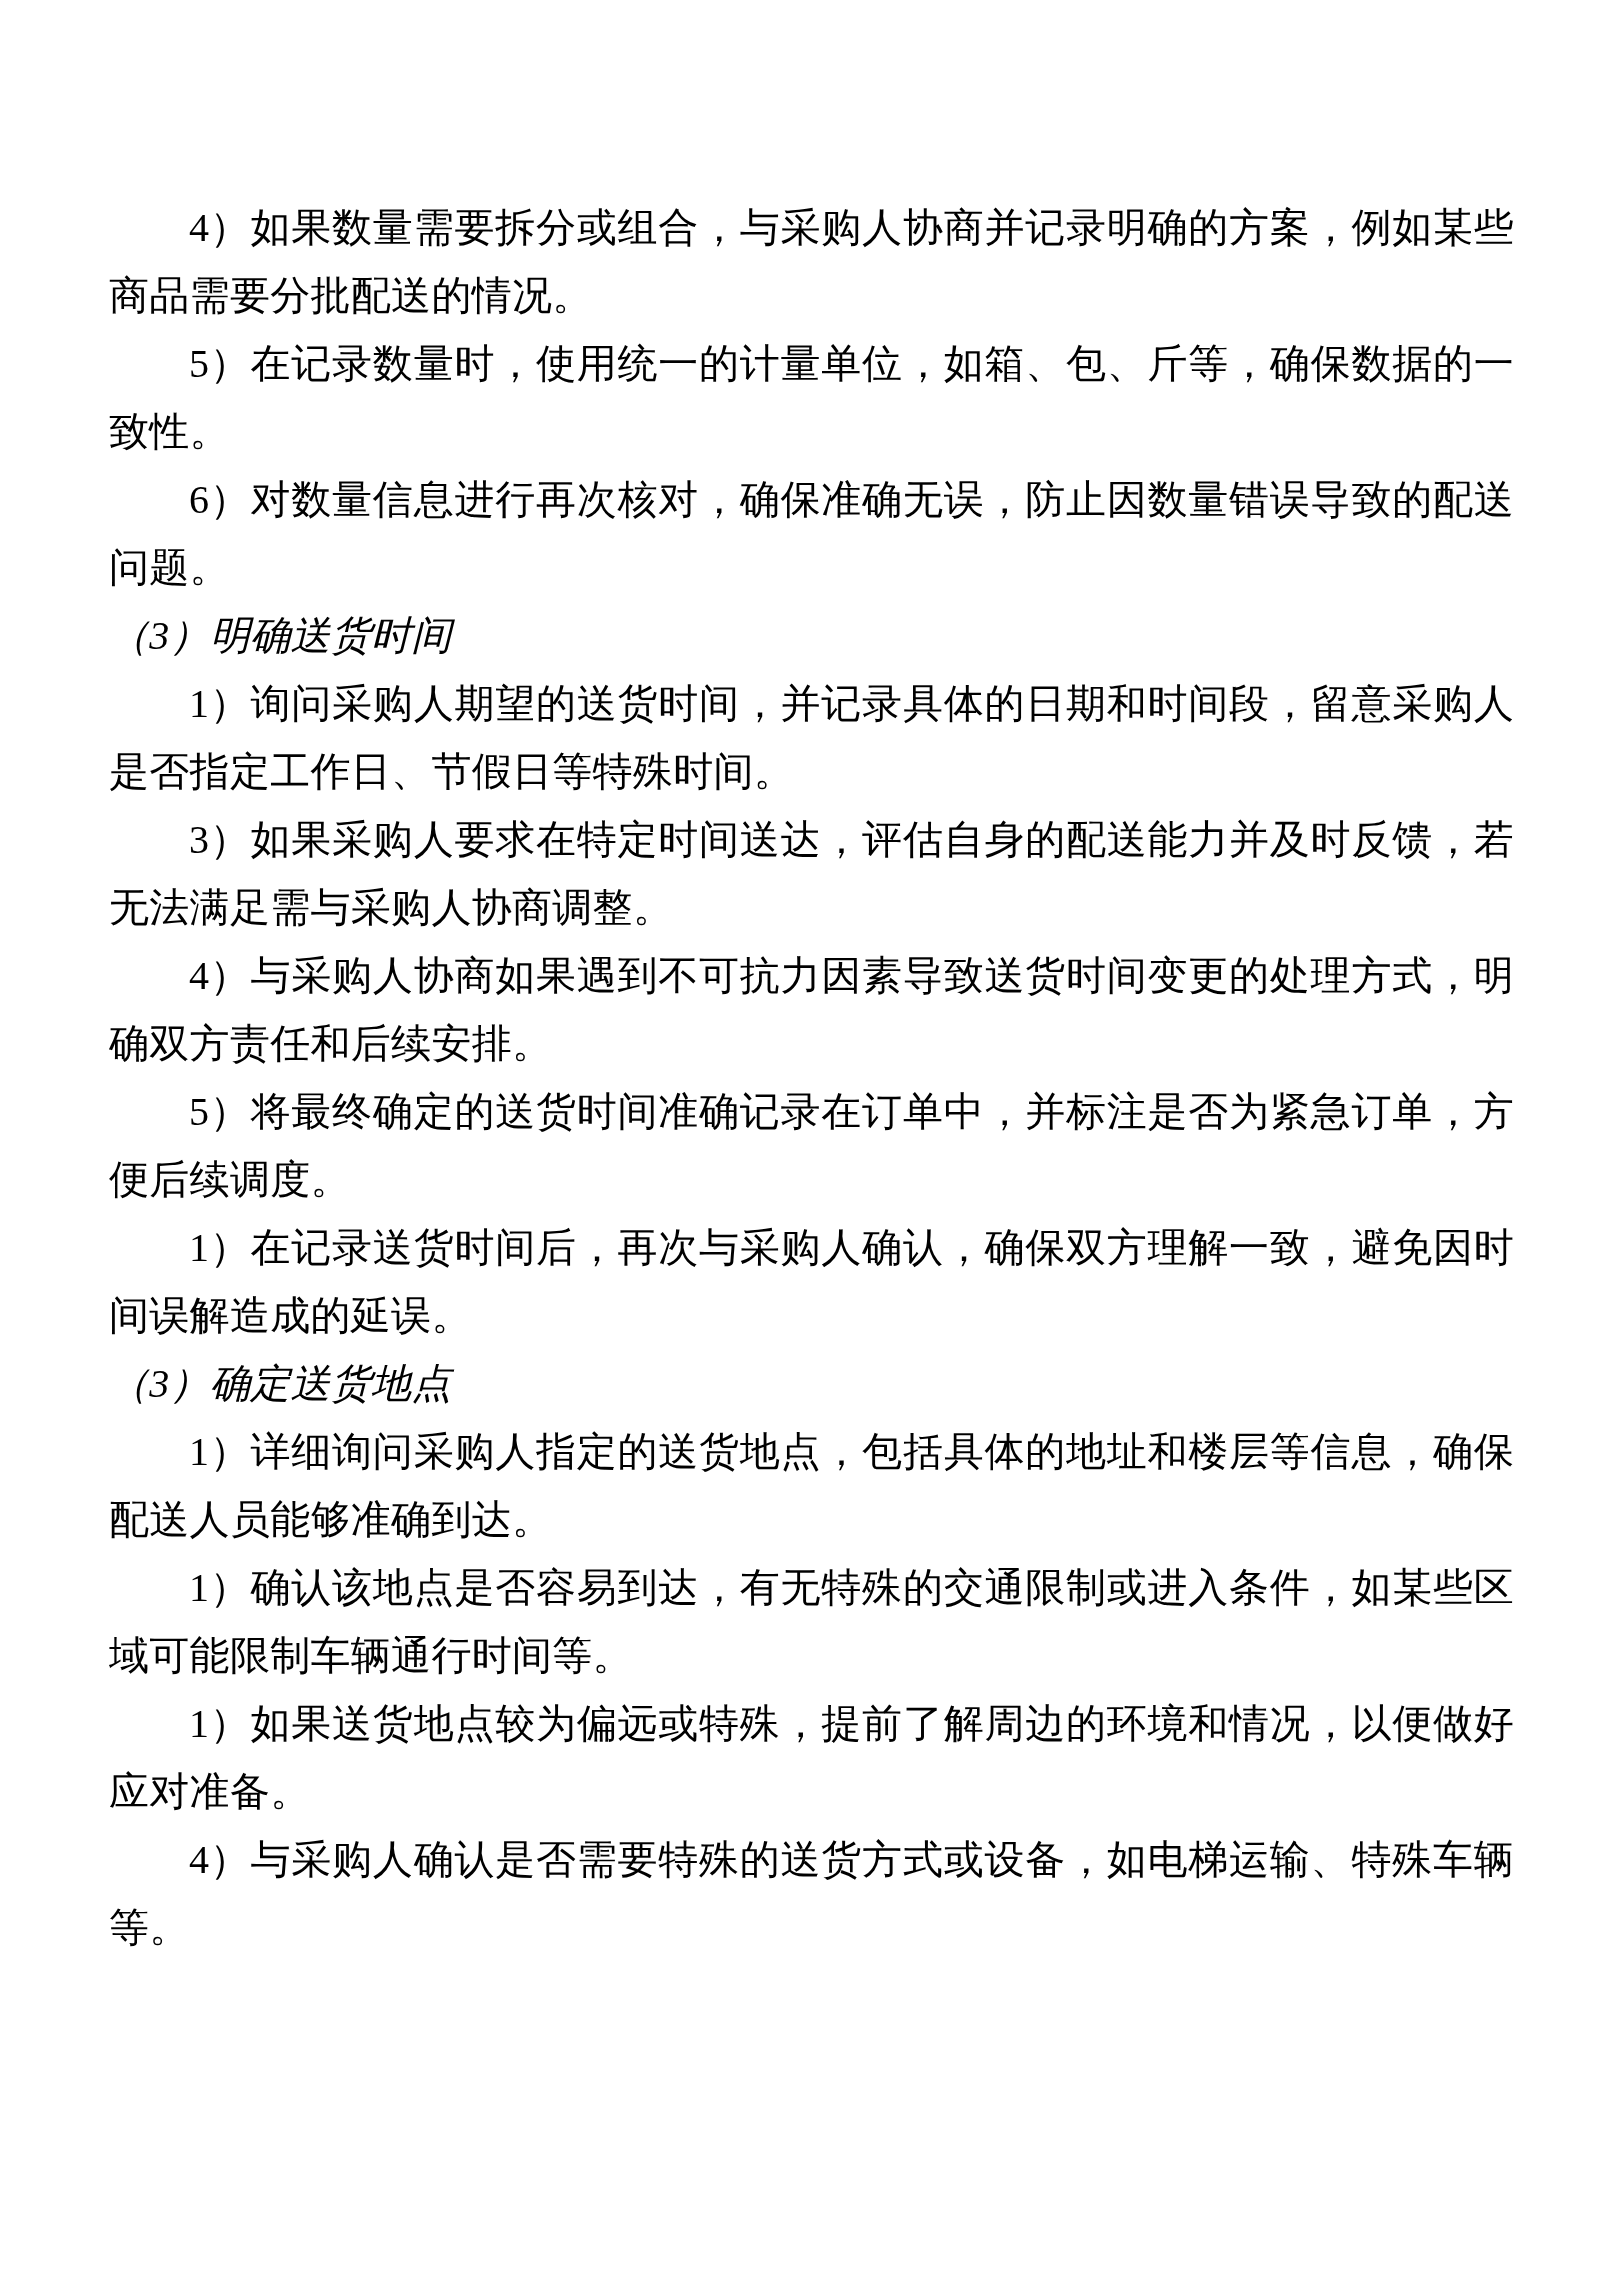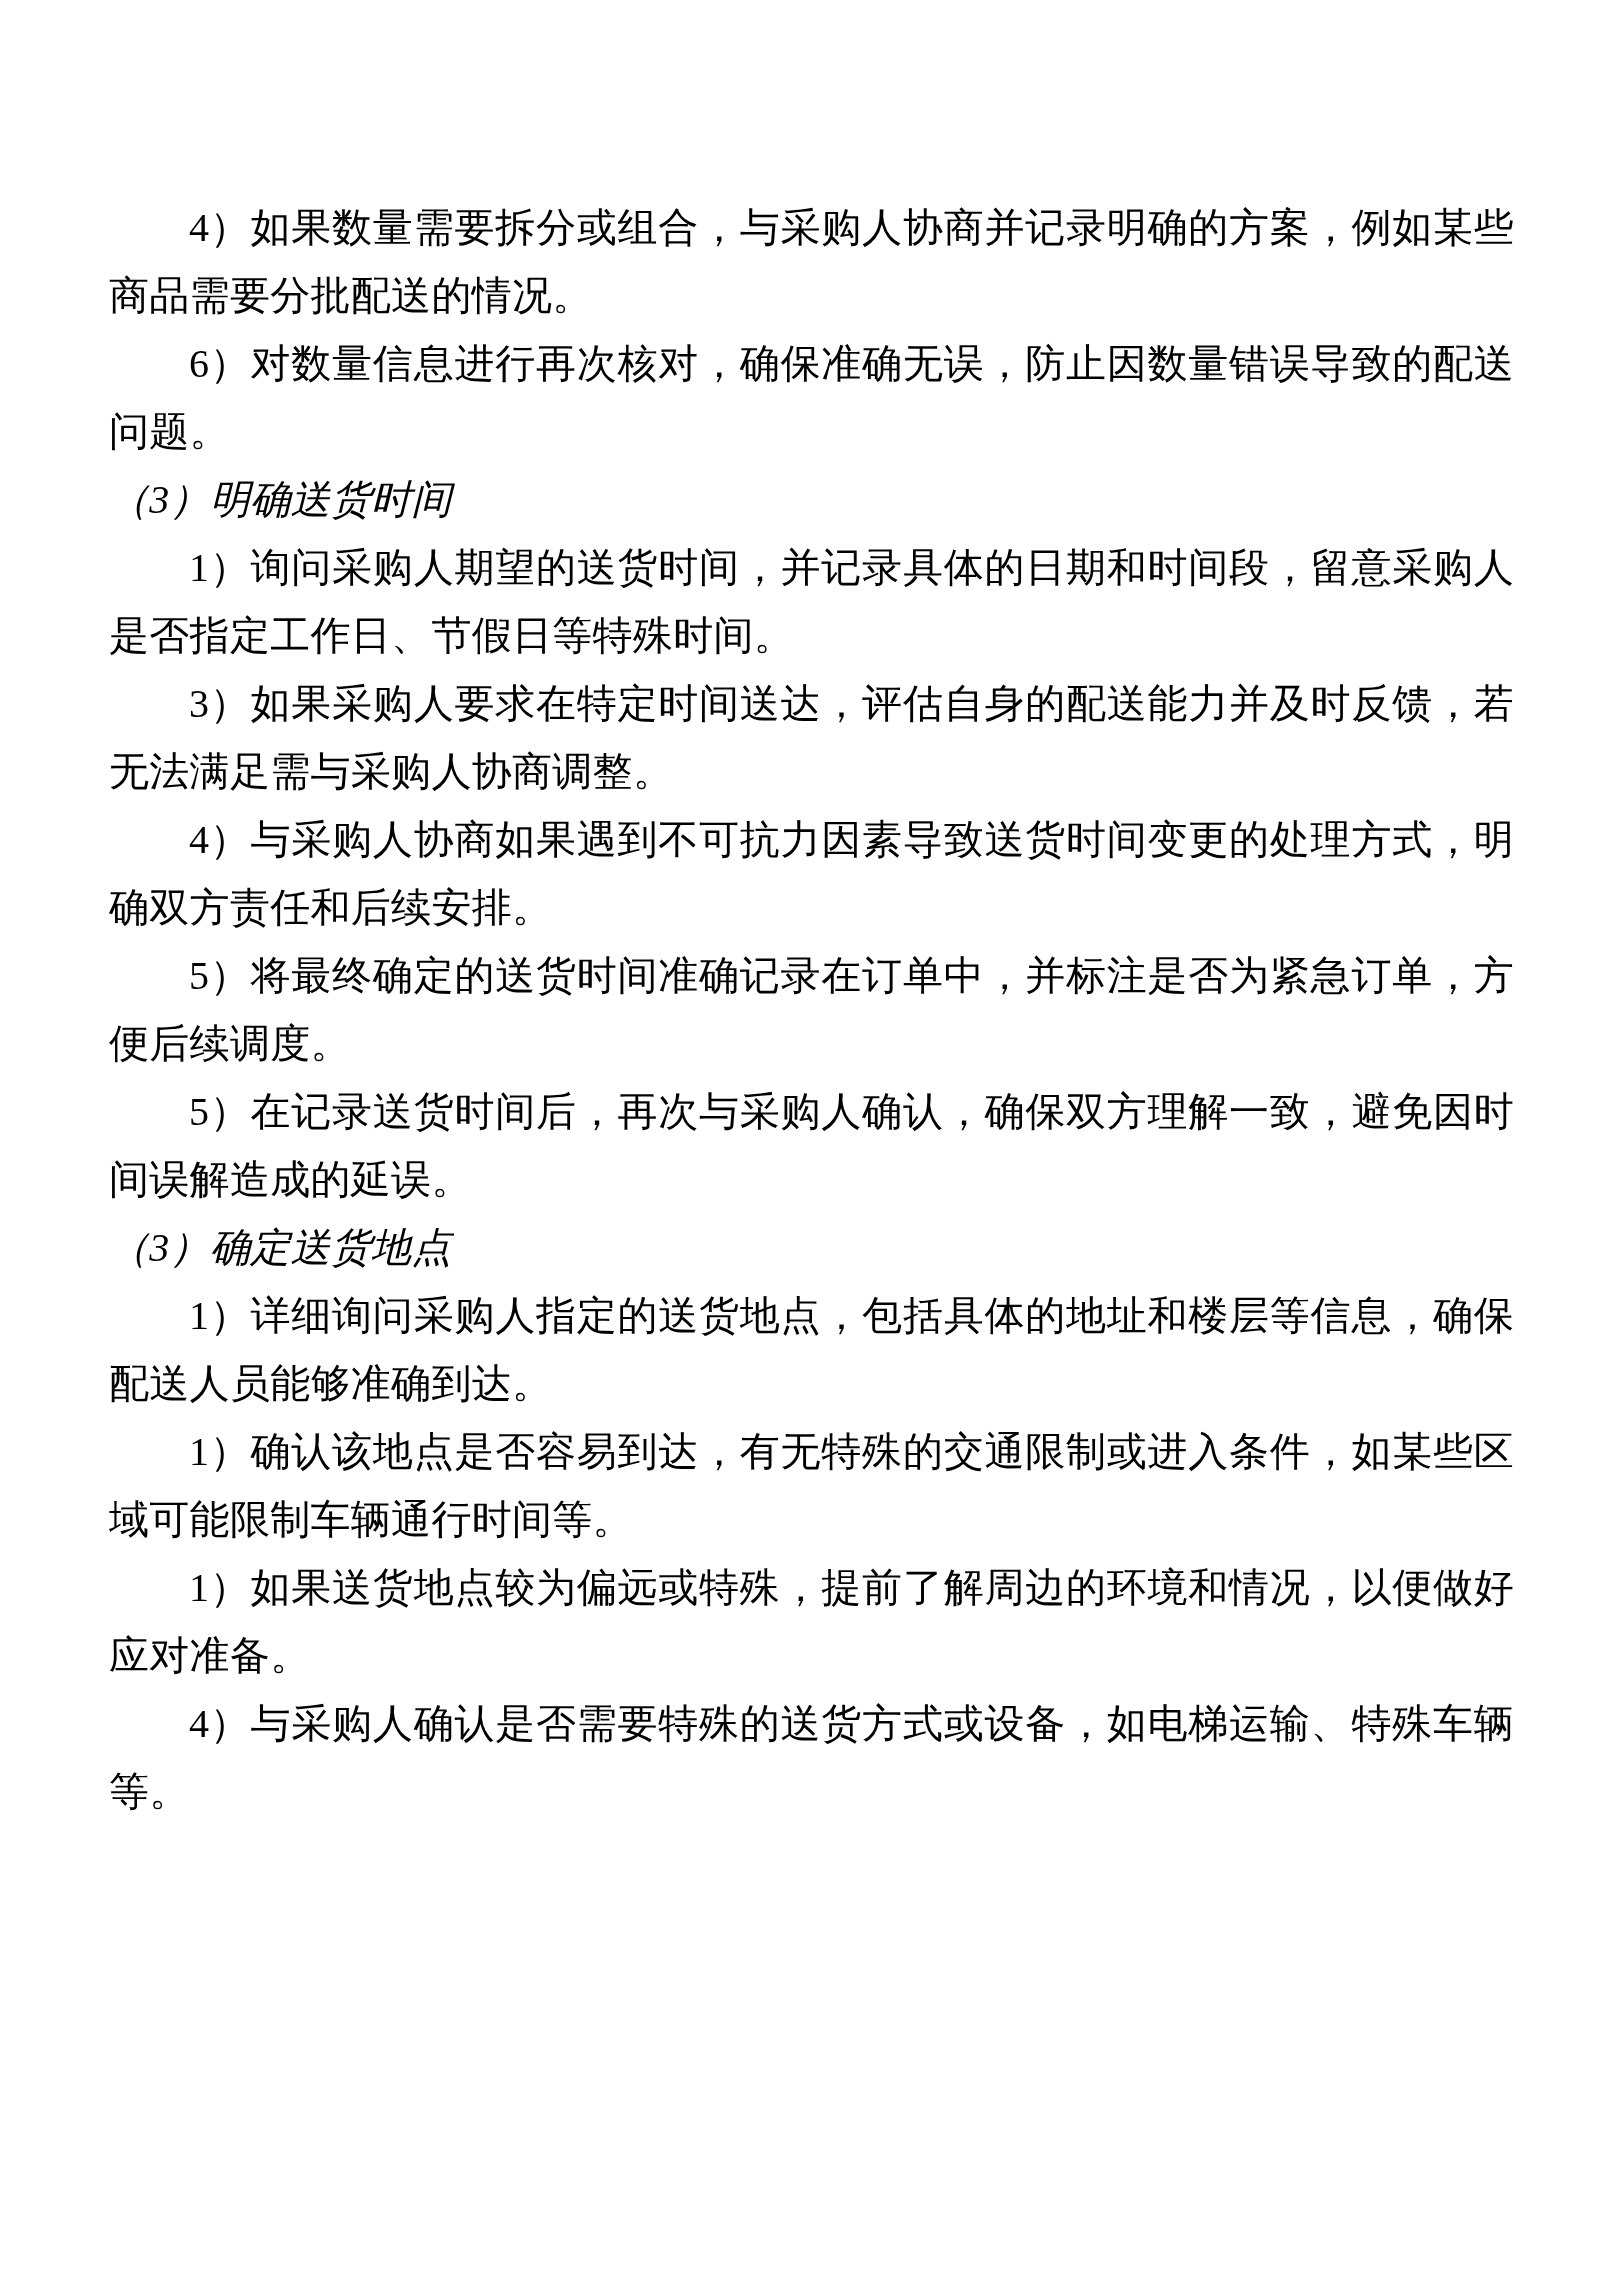--- a/index.html
+++ b/index.html
@@ -31,26 +31,27 @@
   .subheading {
     text-indent: 0;
     font-style: italic;
   }
 </style>
 </head>
 <body>
 
 <div class="page">
   <p class="para">4）如果数量需要拆分或组合，与采购人协商并记录明确的方案，例如某些商品需要分批配送的情况。</p>
+  <p class="para">5）在记录数量时，使用统一的计量单位，如箱、包、斤等，确保数据的一致性。</p>
   <p class="para">6）对数量信息进行再次核对，确保准确无误，防止因数量错误导致的配送问题。</p>
   <p class="para subheading">（3）明确送货时间</p>
   <p class="para">1）询问采购人期望的送货时间，并记录具体的日期和时间段，留意采购人是否指定工作日、节假日等特殊时间。</p>
   <p class="para">3）如果采购人要求在特定时间送达，评估自身的配送能力并及时反馈，若无法满足需与采购人协商调整。</p>
   <p class="para">4）与采购人协商如果遇到不可抗力因素导致送货时间变更的处理方式，明确双方责任和后续安排。</p>
   <p class="para">5）将最终确定的送货时间准确记录在订单中，并标注是否为紧急订单，方便后续调度。</p>
-  <p class="para">5）在记录送货时间后，再次与采购人确认，确保双方理解一致，避免因时间误解造成的延误。</p>
+  <p class="para">1）在记录送货时间后，再次与采购人确认，确保双方理解一致，避免因时间误解造成的延误。</p>
   <p class="para subheading">（3）确定送货地点</p>
   <p class="para">1）详细询问采购人指定的送货地点，包括具体的地址和楼层等信息，确保配送人员能够准确到达。</p>
   <p class="para">1）确认该地点是否容易到达，有无特殊的交通限制或进入条件，如某些区域可能限制车辆通行时间等。</p>
   <p class="para">1）如果送货地点较为偏远或特殊，提前了解周边的环境和情况，以便做好应对准备。</p>
   <p class="para">4）与采购人确认是否需要特殊的送货方式或设备，如电梯运输、特殊车辆等。</p>
 </div>
 
 
 </body></html>

